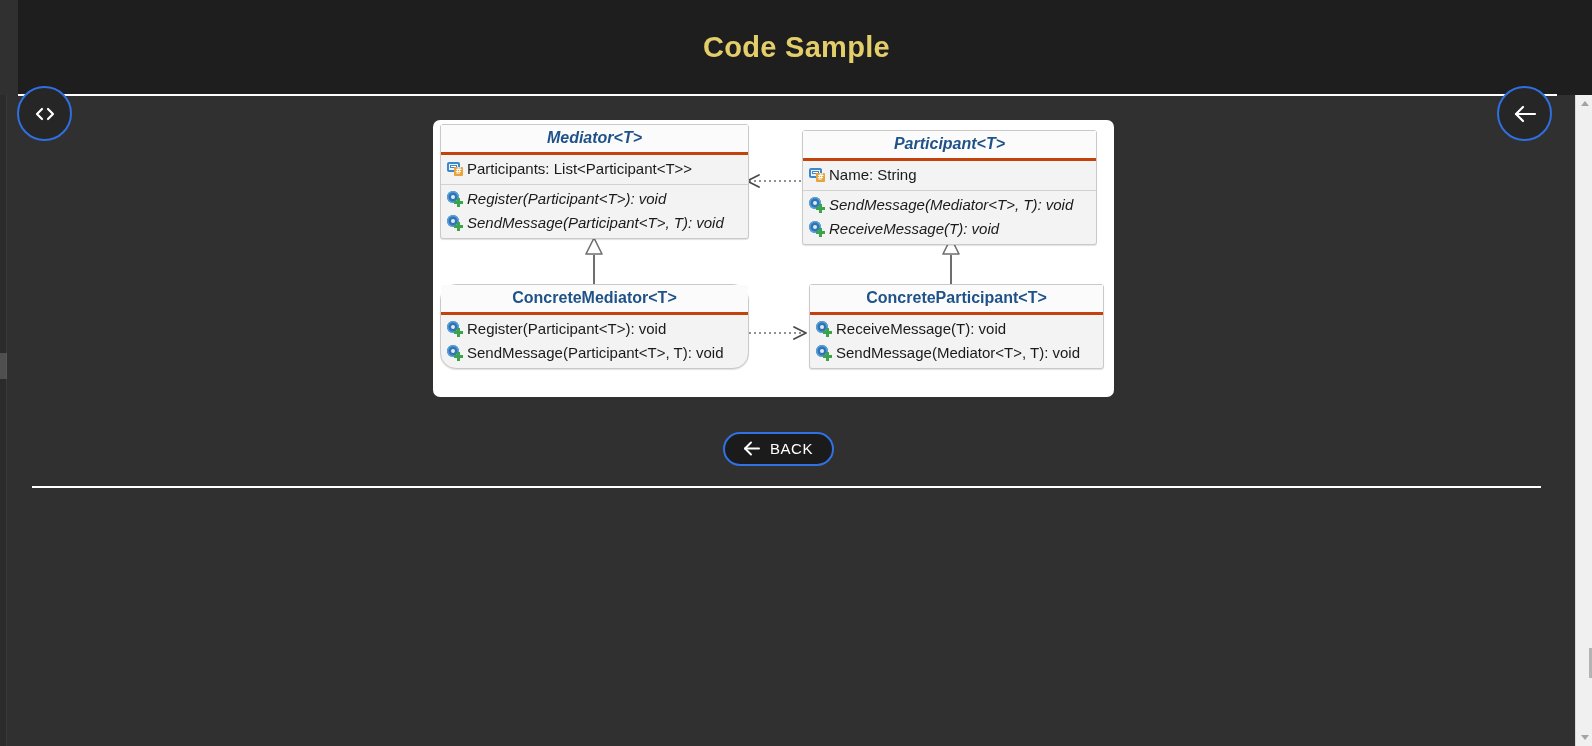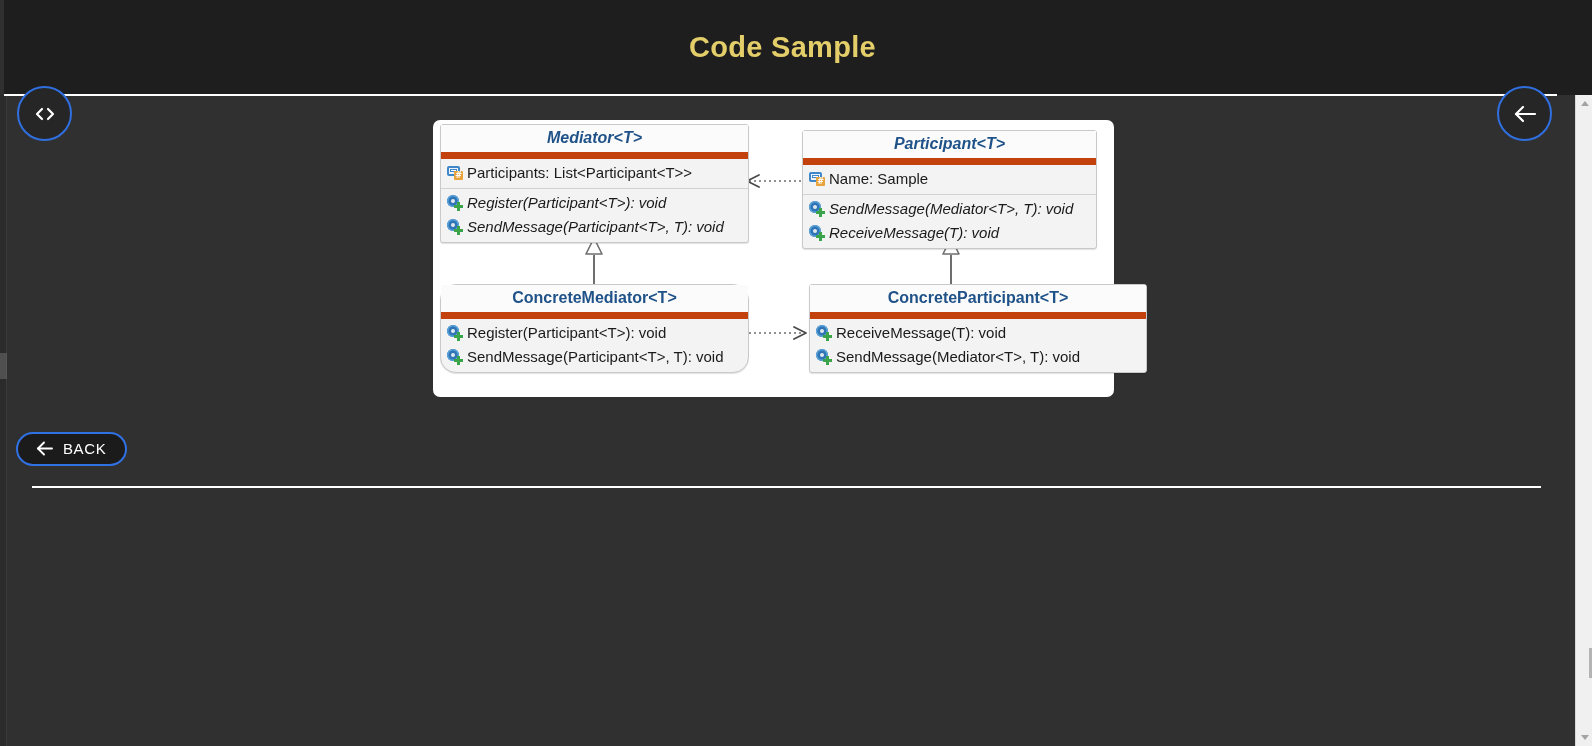--- a/index.html
+++ b/index.html
@@ -32,21 +32,21 @@
     position: absolute;
     left: 0; top: 258px;
     width: 7px; height: 26px;
     background: #6e6e6e;
     opacity: .55;
   }
 
   
   .header {
     position: absolute;
-    left: 4px; top: 0;
+    left: 18px; top: 0;
     width: 1557px; height: 96px;
     background: #1e1e1e;
     border-bottom: 2px solid #ffffff;
     display: flex;
     align-items: center;
     justify-content: center;
   }
   .header-title {
     color: #e3ce6a;
     font-size: 29px;
@@ -88,21 +88,21 @@
   .cls {
     position: absolute;
     background: #f3f3f3;
     border: 1px solid #c9c9c9;
     border-radius: 3px;
     box-shadow: 0 1px 1px rgba(0,0,0,.12);
     z-index: 5;
   }
   .cls-title {
     background: #fbfbfb;
-    border-bottom: 7px solid #c2410c;
+    border-bottom: 3px solid #c2410c;
     color: #1f5288;
     font-size: 16px;
     font-weight: bold;
     text-align: center;
     padding: 4px 6px 5px 6px;
     line-height: 18px;
     white-space: nowrap;
   }
   .cls.abstract .cls-title { font-style: italic; }
 
@@ -177,23 +177,24 @@
   .ico-method .plus:before,
   .ico-method .plus:after {
     content: ""; position: absolute; background: #3ba34a;
   }
   .ico-method .plus:before { left: 3px; top: 0;  width: 3px; height: 9px; }
   .ico-method .plus:after  { left: 0;  top: 3px; width: 9px; height: 3px; }
 
   
   .actions {
     position: absolute;
-    left: 16px; top: 432px;
+    left: 0; top: 432px;
     width: 1557px;
     display: flex;
+    justify-content: center;
     align-items: center;
     gap: 28px;
   }
   .btn {
     display: inline-flex;
     align-items: center;
     gap: 9px;
     background: #1b1b1b;
     color: #ffffff;
     border: 2px solid #3071e4;
@@ -353,21 +354,21 @@
 
     <div class="cls abstract" style="left:369px; top:10px; width:295px;">
       <div class="cls-title">Participant&lt;T&gt;</div>
       <div class="cls-section">
         <div class="member">
           <span class="ico ico-prop">
             <span class="box"></span>
               <span class="inner"></span>
               <span class="hash">#</span>
           </span>
-          <span>Name: Sample</span>
+          <span>Name: String</span>
         </div>
       </div>
       <div class="cls-section">
         <div class="member italic">
           <span class="ico ico-method">
             <span class="gear"></span>
               <span class="plus"></span>
           </span>
           <span>SendMessage(Mediator&lt;T&gt;, T): void</span>
         </div>
@@ -394,21 +395,21 @@
         <div class="member">
           <span class="ico ico-method">
             <span class="gear"></span>
               <span class="plus"></span>
           </span>
           <span>SendMessage(Participant&lt;T&gt;, T): void</span>
         </div>
       </div>
     </div>
 
-    <div class="cls" style="left:376px; top:164px; width:338px;">
+    <div class="cls" style="left:376px; top:164px; width:295px;">
       <div class="cls-title">ConcreteParticipant&lt;T&gt;</div>
       <div class="cls-section">
         <div class="member">
           <span class="ico ico-method">
             <span class="gear"></span>
               <span class="plus"></span>
           </span>
           <span>ReceiveMessage(T): void</span>
         </div>
         <div class="member">

